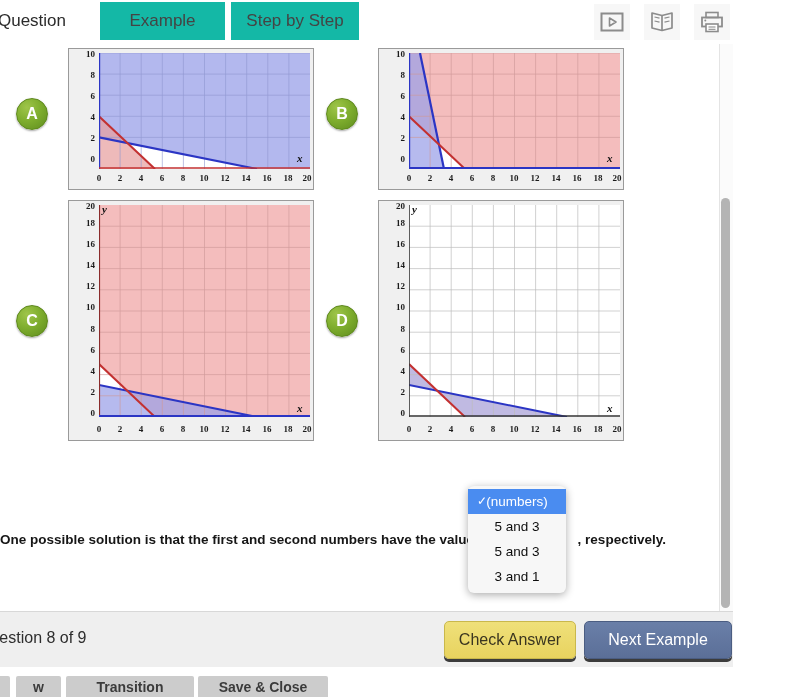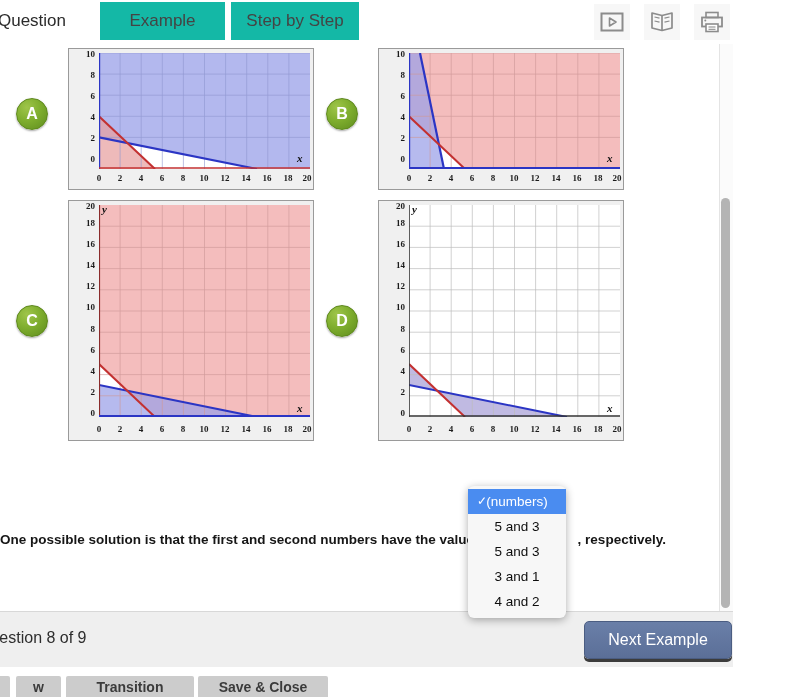--- a/index.html
+++ b/index.html
@@ -453,30 +453,30 @@
   </div>
   <div class="ddopt">
     <span>5 and 3</span>
   </div>
   <div class="ddopt">
     <span>5 and 3</span>
   </div>
   <div class="ddopt">
     <span>3 and 1</span>
   </div>
-  <div class="ddopt">
-    <span>4 and 2</span>
-  </div>
 </div>
 
 <div id="scrolltrack"></div>
 <div id="scrollthumb"></div>
 
 <div id="footer">
   <div id="qcount">Question 8 of 9</div>
+  <div class="footbtn" id="btn-check">
+    <span>Check Answer</span>
+  </div>
   <div class="footbtn" id="btn-next">
     <span>Next Example</span>
   </div>
 </div>
 
 <div id="rightpane"></div>
 
 <div id="bottomstrip">
   <div class="bbtn" id="bbtn-0">
     <span></span>

